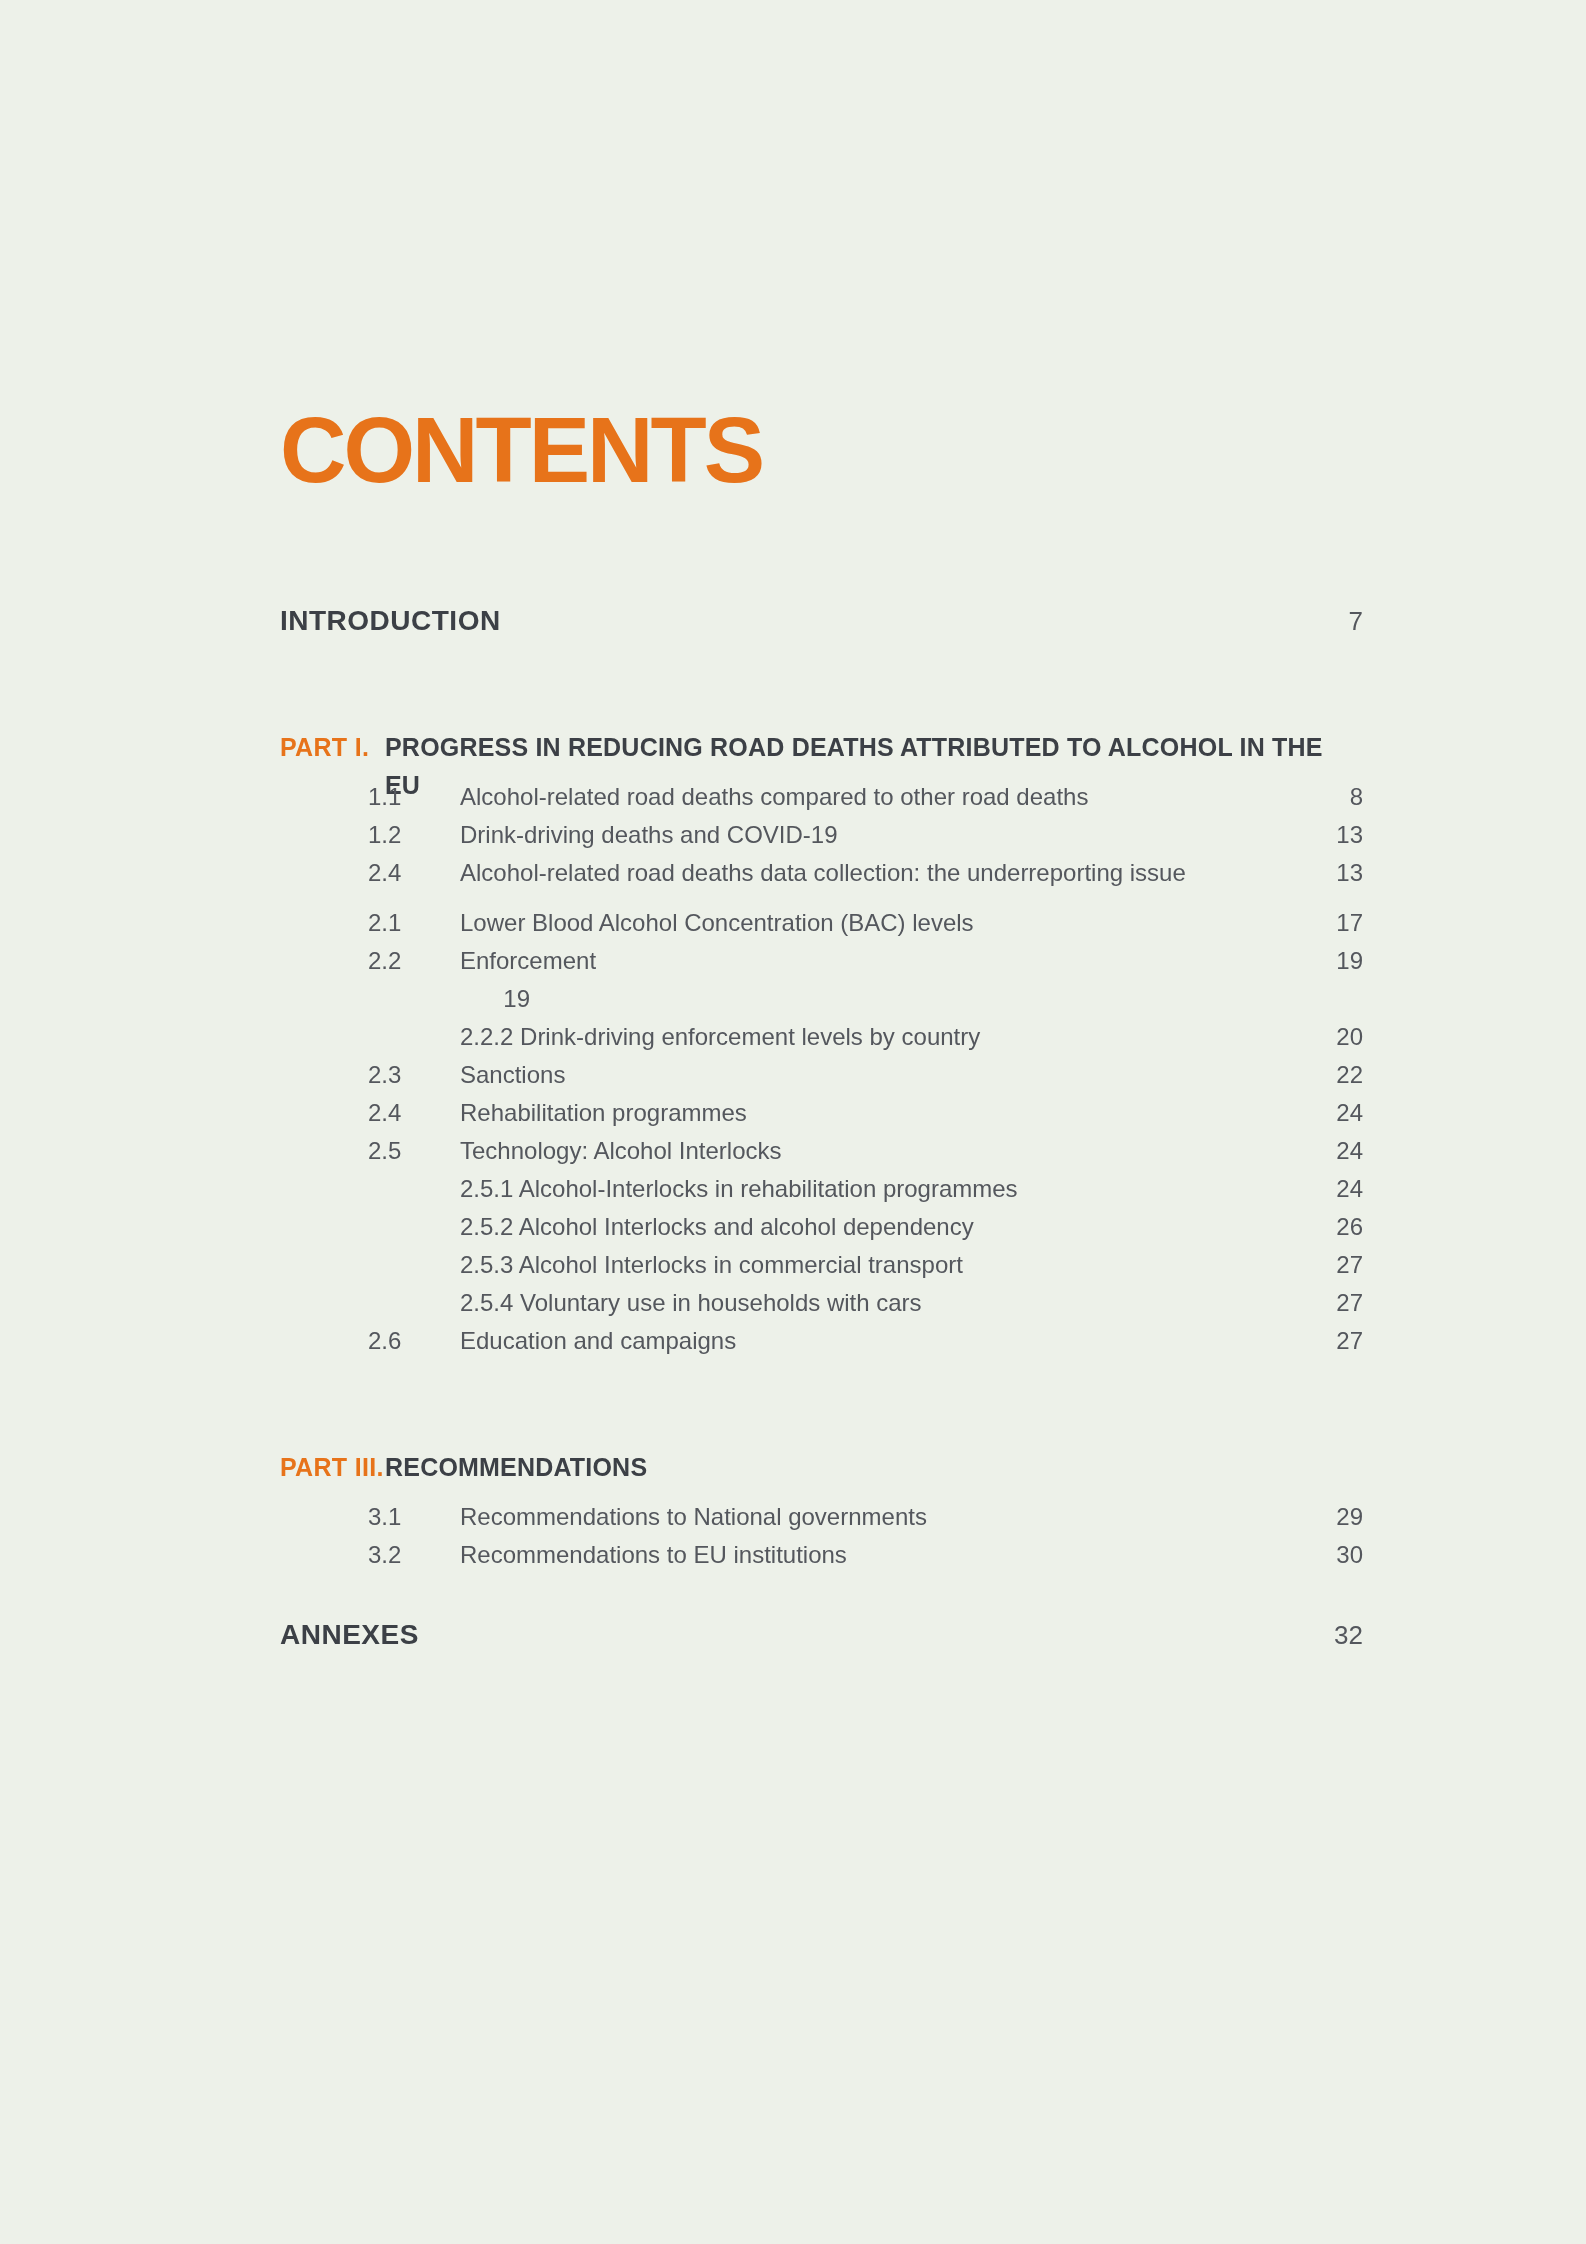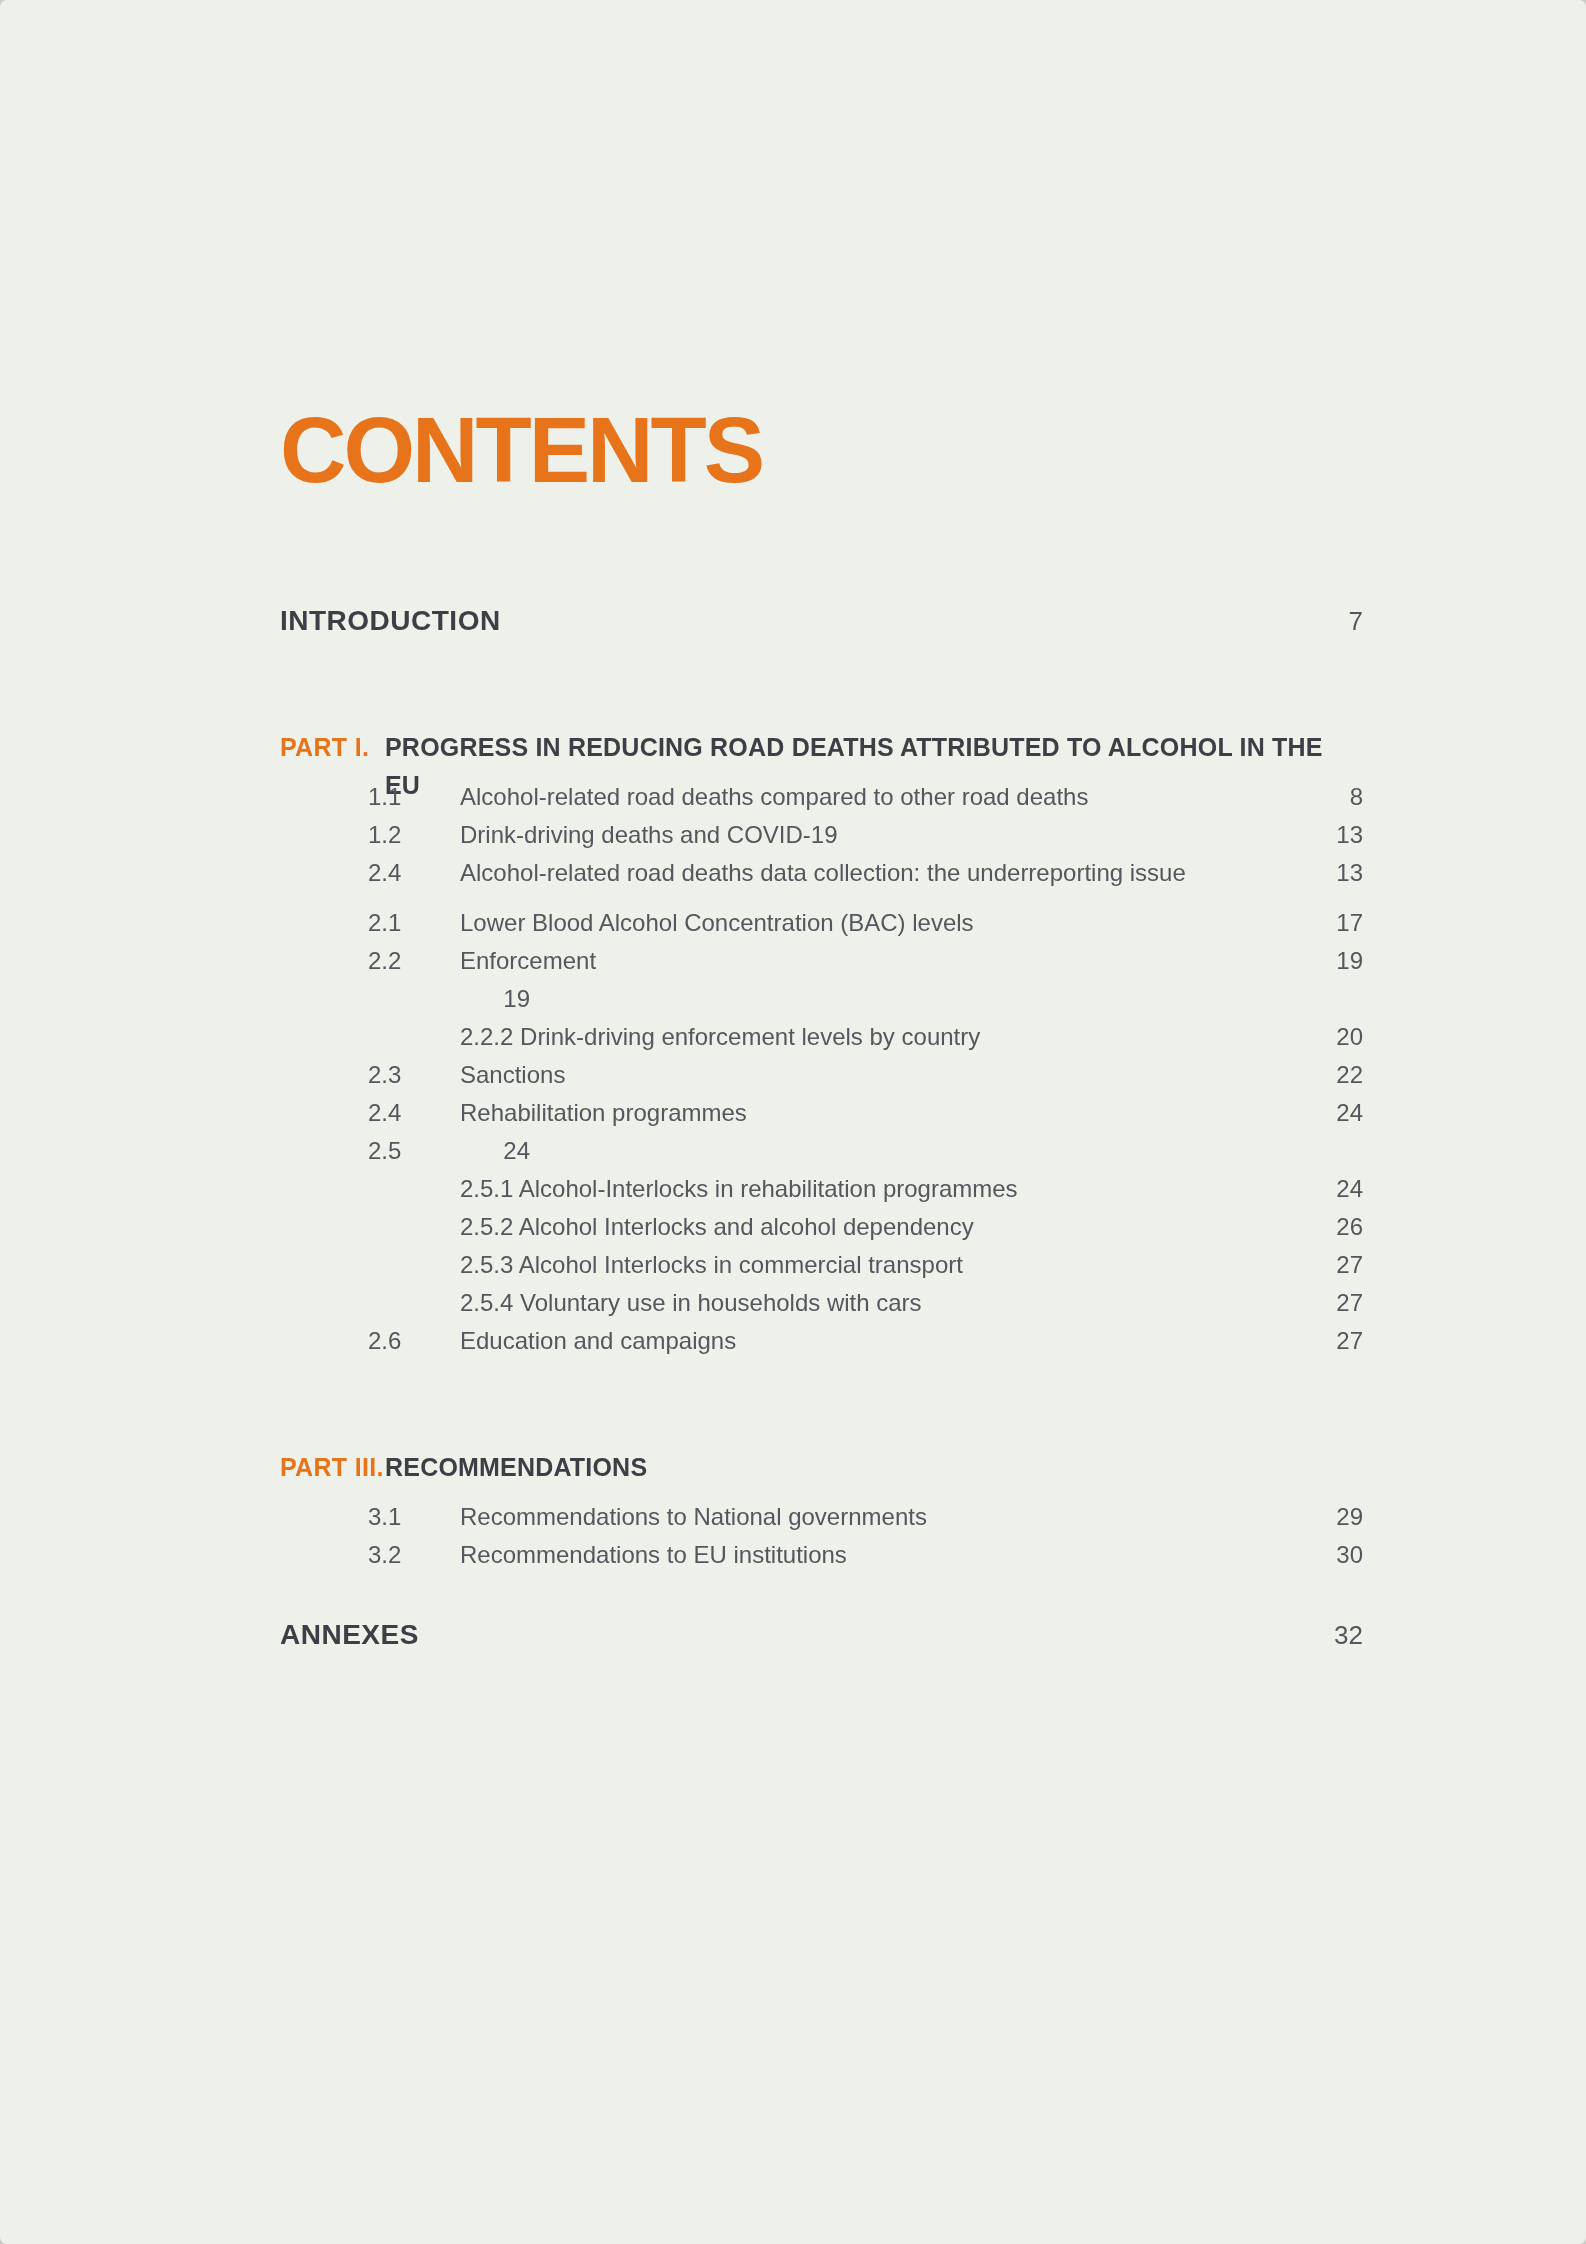--- a/index.html
+++ b/index.html
@@ -10,21 +10,20 @@
   }
   html,body{margin:0;padding:0;}
   body{background:#c9cdc6;}
   .page{
     width:1586px;height:2244px;
     background:var(--background);
     position:relative;
     margin:0 auto;
     font-family:"Liberation Sans","DejaVu Sans",sans-serif;
     overflow:hidden;
-    border-radius:7px;
   }
   .page-title{
     margin:0;
     padding:404px 0 0 280px;
     font-size:92px;
     line-height:1.0;
     font-weight:700;
     letter-spacing:-3px;
     color:var(--accent-orange);
   }
@@ -149,20 +148,21 @@
           <span class="ttl">Sanctions</span>
           <span class="pg">22</span>
         </div>
         <div class="row item">
           <span class="num">2.4</span>
           <span class="ttl">Rehabilitation programmes</span>
           <span class="pg">24</span>
         </div>
         <div class="row item">
           <span class="num">2.5</span>
+          <span class="ttl">Technology: Alcohol Interlocks</span>
           <span class="pg">24</span>
         </div>
         <div class="row item sub">
           <span class="num"></span>
           <span class="ttl">2.5.1 Alcohol-Interlocks in rehabilitation programmes</span>
           <span class="pg">24</span>
         </div>
         <div class="row item sub">
           <span class="num"></span>
           <span class="ttl">2.5.2 Alcohol Interlocks and alcohol dependency</span>

